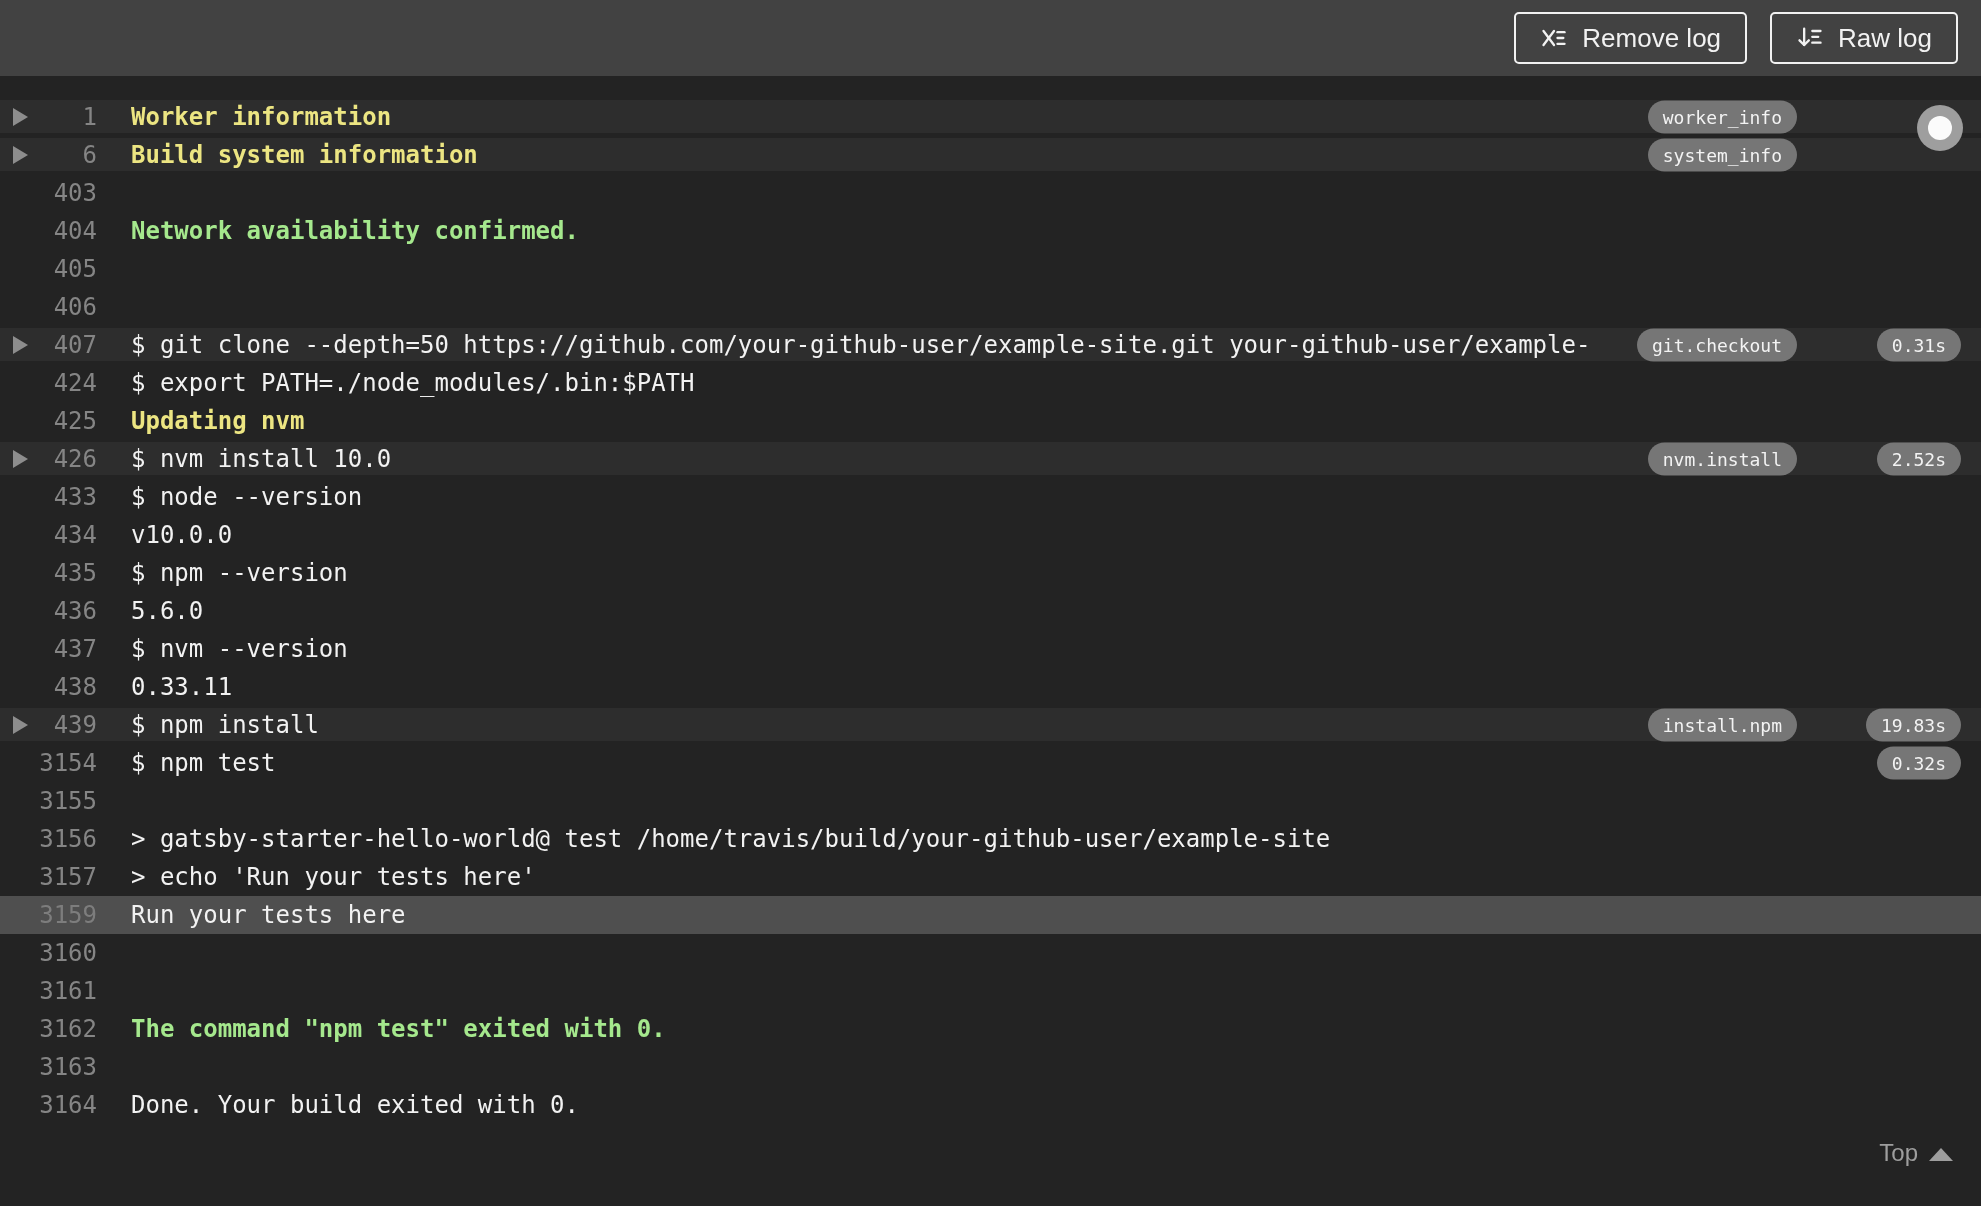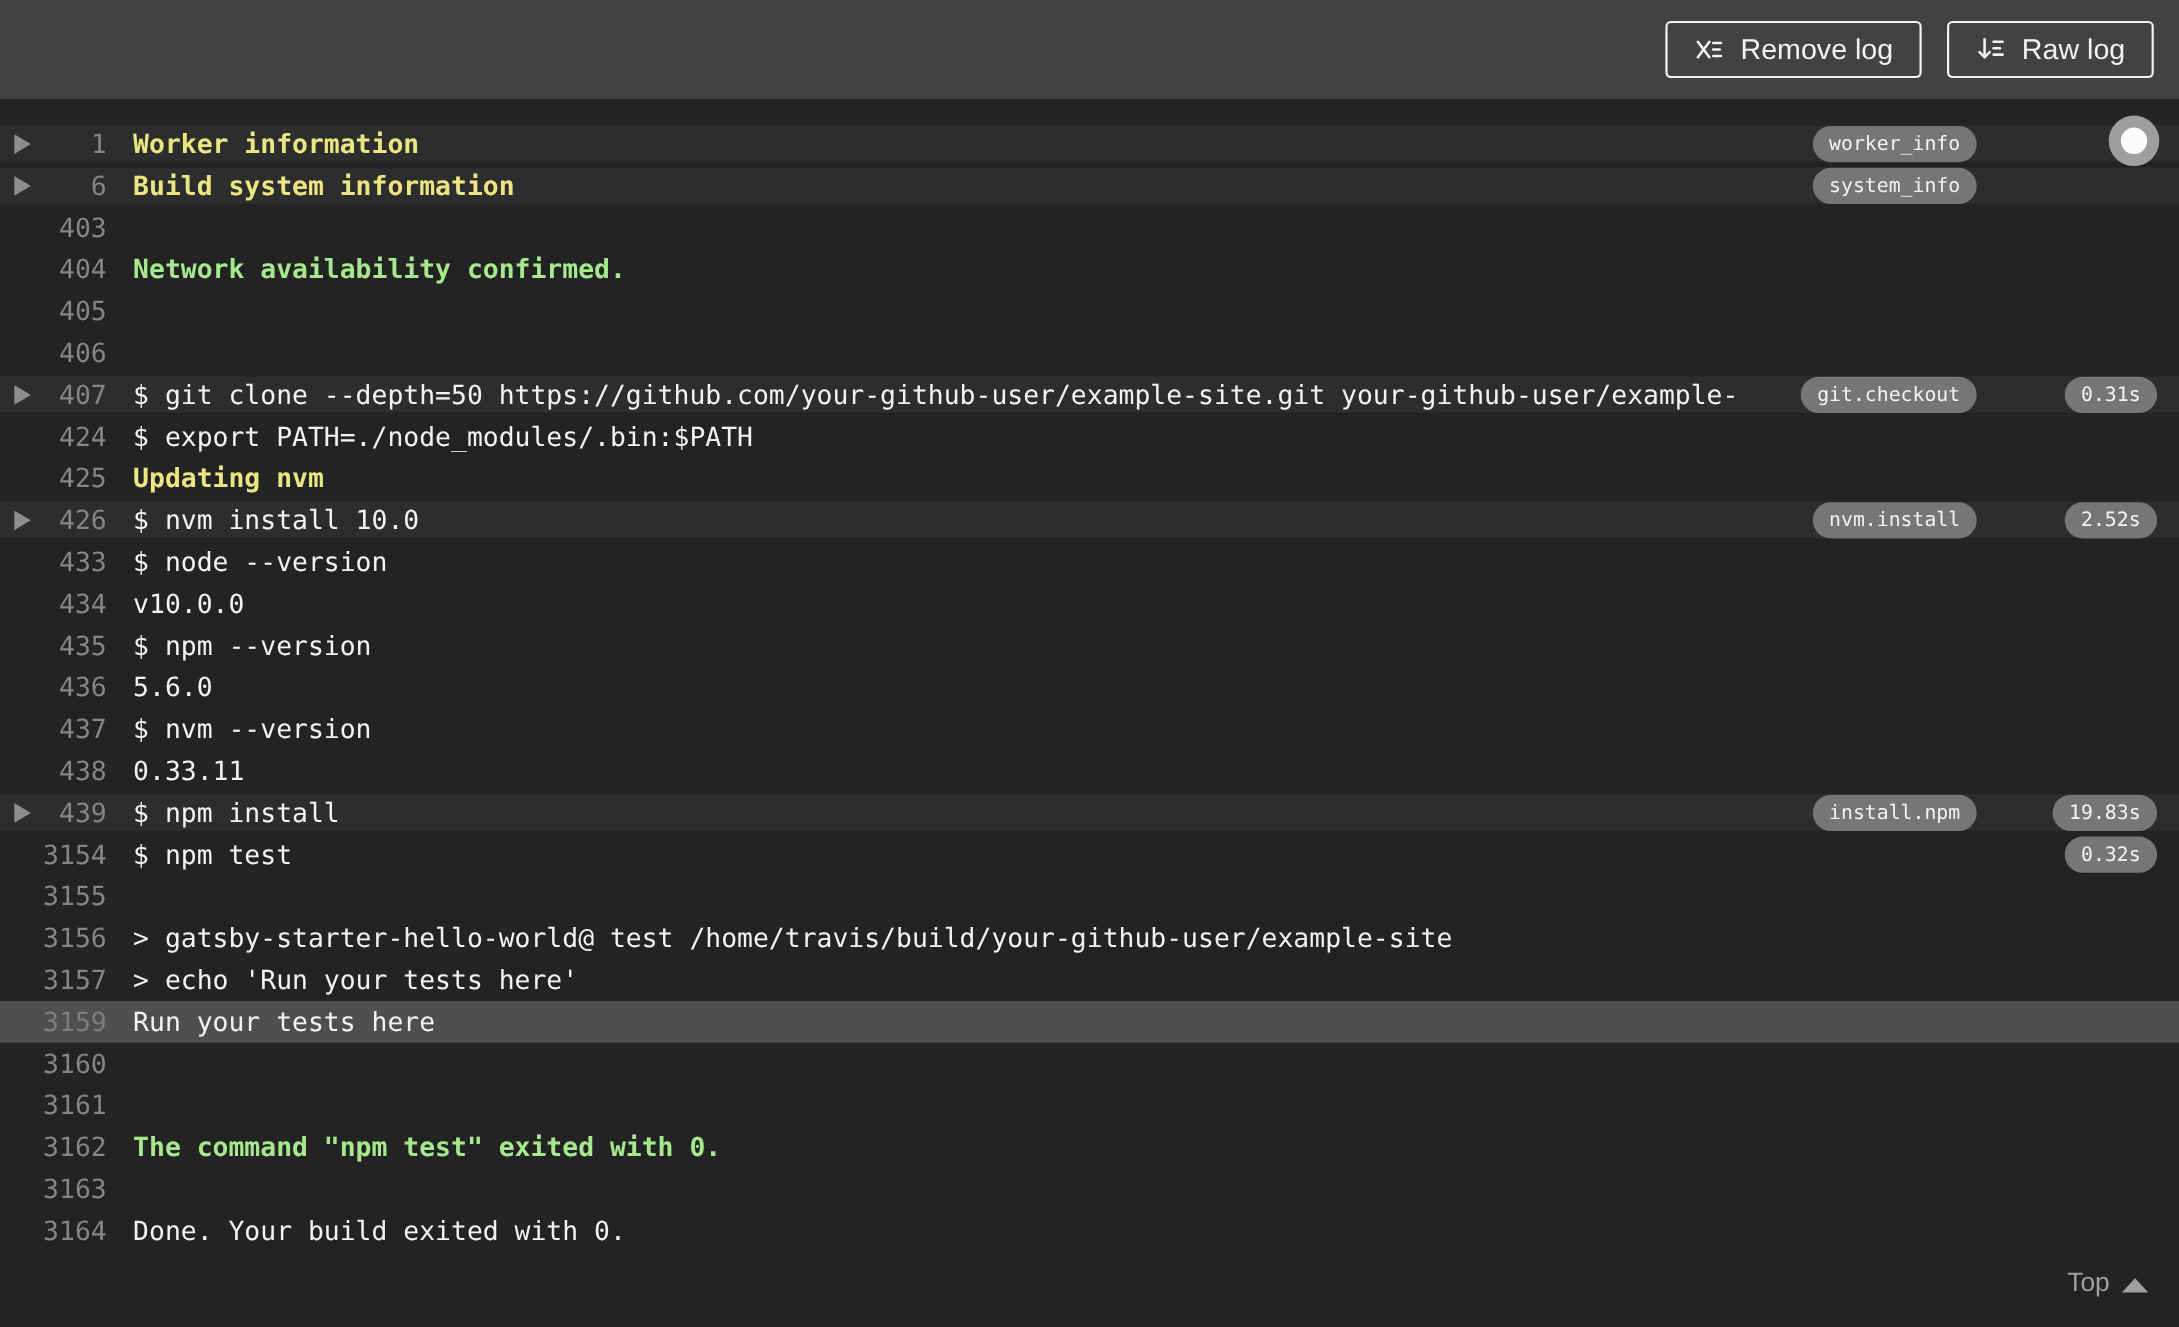--- a/index.html
+++ b/index.html
@@ -7,21 +7,21 @@
   body {
     width: 1981px; height: 1206px;
     background: #232323;
     font-family: "DejaVu Sans Mono", "Liberation Mono", monospace;
     position: relative;
     overflow: hidden;
   }
 
   
   .header {
-    height: 90px;
+    height: 76px;
     background: #424242;
     display: flex;
     justify-content: flex-end;
     align-items: center;
     gap: 23px;
     padding-right: 23px;
   }
   .toolbar-btn {
     display: flex; align-items: center; gap: 14px;
     height: 52px; padding: 0 24px;
@@ -61,21 +61,21 @@
   }
   .num {
     width: 62px; flex: none;
     text-align: right;
     color: #858585;
     text-decoration: none;
     cursor: pointer;
   }
   .row.selected .num { color: #7d7d7d; }
   .text {
-    margin-left: 24px;
+    margin-left: 34px;
     white-space: pre;
     overflow: hidden;
     max-width: 1530px;
   }
   .text.yellow { color: #ece582; font-weight: bold; }
   .text.green  { color: #a5e88d; font-weight: bold; }
 
   .badge {
     position: absolute; top: 50%; transform: translateY(-50%);
     height: 33px; line-height: 33px;

